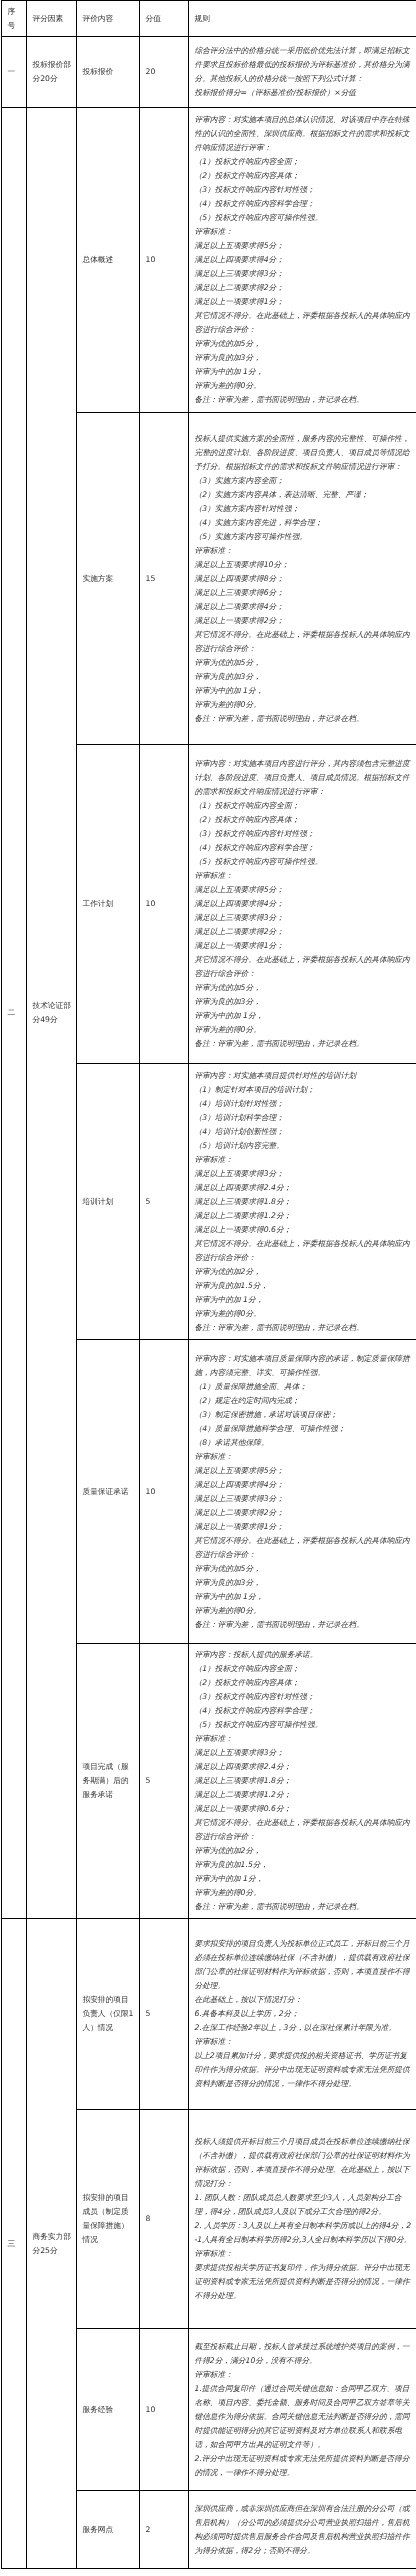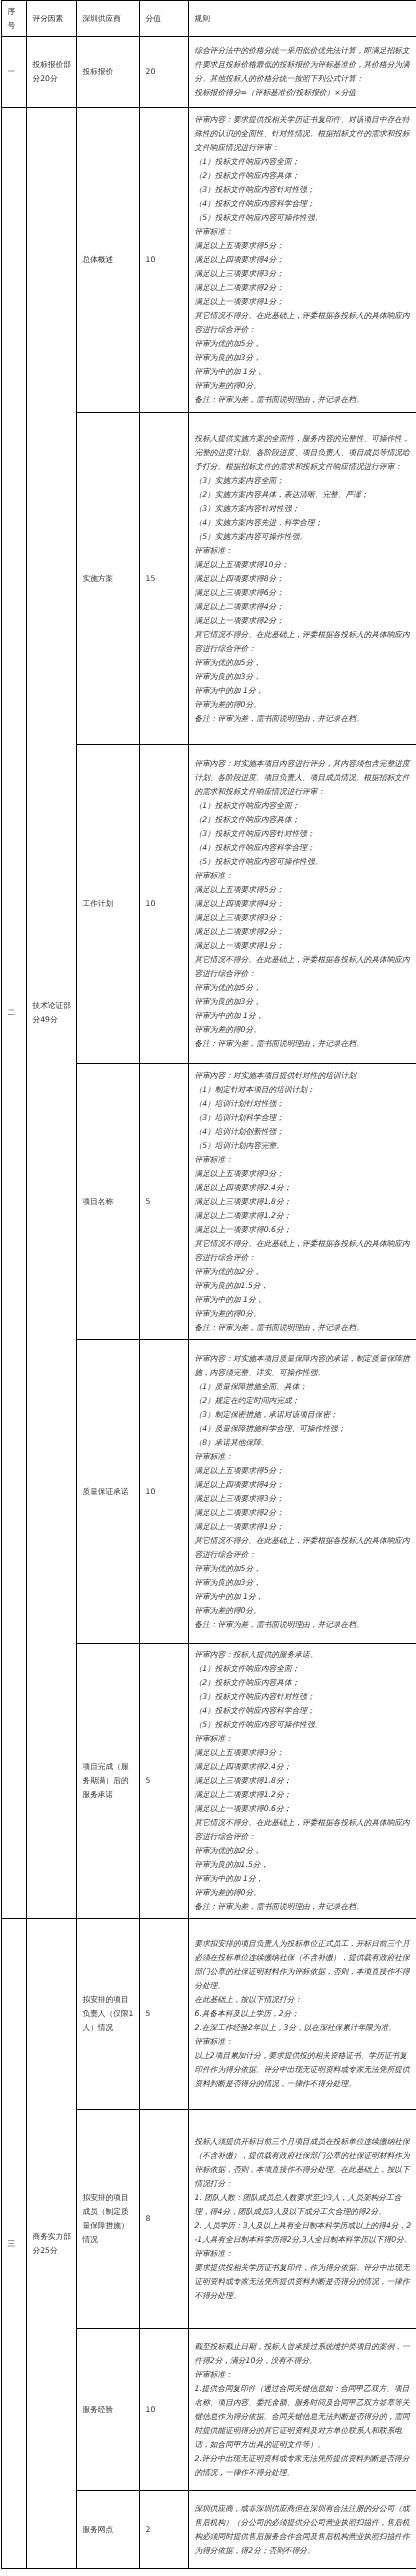--- a/index.html
+++ b/index.html
@@ -37,21 +37,21 @@
     <col class="c-no">
       <col class="c-factor">
       <col class="c-content">
       <col class="c-score">
       <col class="c-rules">
   </colgroup>
   <thead>
     <tr>
       <th>序号</th>
       <th>评分因素</th>
-      <th>深圳供应商</th>
+      <th>评价内容</th>
       <th>分值</th>
       <th>规则</th>
     </tr>
   </thead>
   <tbody id="table-body">
       <tr style="height: 71px;">
         <td rowspan="1">一</td>
         <td rowspan="1">投标报价部分20分</td>
         <td>投标报价</td>
         <td>20</td>
@@ -59,21 +59,21 @@
           <span class="rule-line">综合评分法中的价格分统一采用低价优先法计算，即满足招标文件要求且投标价格最低的投标报价为评标基准价，其价格分为满分。其他投标人的价格分统一按照下列公式计算：</span>
           <span class="rule-line">投标报价得分=（评标基准价/投标报价）×分值</span>
         </td>
       </tr>
       <tr style="height: 305px;">
         <td rowspan="6">二</td>
         <td rowspan="6">技术论证部分49分</td>
         <td>总体概述</td>
         <td>10</td>
         <td class="rules-cell">
-          <span class="rule-line">评审内容：要求提供投相关学历证书复印件、对该项目中存在特殊性的认识的全面性、针对性情况。根据招标文件的需求和投标文件响应情况进行评审：</span>
+          <span class="rule-line">评审内容：对实施本项目的总体认识情况、对该项目中存在特殊性的认识的全面性、深圳供应商。根据招标文件的需求和投标文件响应情况进行评审：</span>
           <span class="rule-line">（1）投标文件响应内容全面；</span>
           <span class="rule-line">（2）投标文件响应内容具体；</span>
           <span class="rule-line">（3）投标文件响应内容针对性强；</span>
           <span class="rule-line">（4）投标文件响应内容科学合理；</span>
           <span class="rule-line">（5）投标文件响应内容可操作性强。</span>
           <span class="rule-line">评审标准：</span>
           <span class="rule-line">满足以上五项要求得5分；</span>
           <span class="rule-line">满足以上四项要求得4分；</span>
           <span class="rule-line">满足以上三项要求得3分；</span>
           <span class="rule-line">满足以上二项要求得2分；</span>
@@ -128,21 +128,21 @@
           <span class="rule-line">满足以上一项要求得1分；</span>
           <span class="rule-line">其它情况不得分。在此基础上，评委根据各投标人的具体响应内容进行综合评价：</span>
           <span class="rule-line">评审为优的加5分，</span>
           <span class="rule-line">评审为良的加3分，</span>
           <span class="rule-line">评审为中的加 1分，</span>
           <span class="rule-line">评审为差的得0分。</span>
           <span class="rule-line">备注：评审为差，需书面说明理由，并记录在档。</span>
         </td>
       </tr>
       <tr style="height: 276px;">
-        <td>项目名称</td>
+        <td>培训计划</td>
         <td>5</td>
         <td class="rules-cell">
           <span class="rule-line">评审内容：对实施本项目提供针对性的培训计划</span>
           <span class="rule-line">（1）制定针对本项目的培训计划；</span>
           <span class="rule-line">（4）培训计划针对性强；</span>
           <span class="rule-line">（3）培训计划科学合理；</span>
           <span class="rule-line">（4）培训计划创新性强；</span>
           <span class="rule-line">（5）培训计划内容完整。</span>
           <span class="rule-line">评审标准：</span>
           <span class="rule-line">满足以上五项要求得3分；</span>

